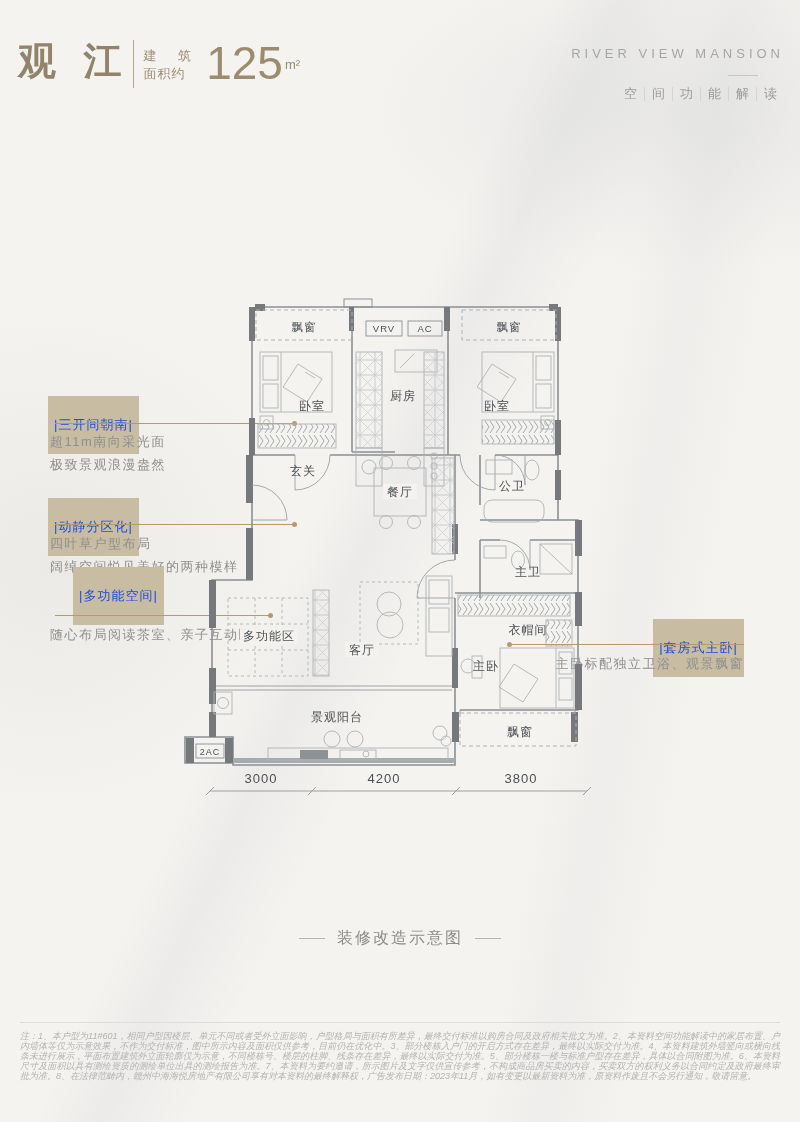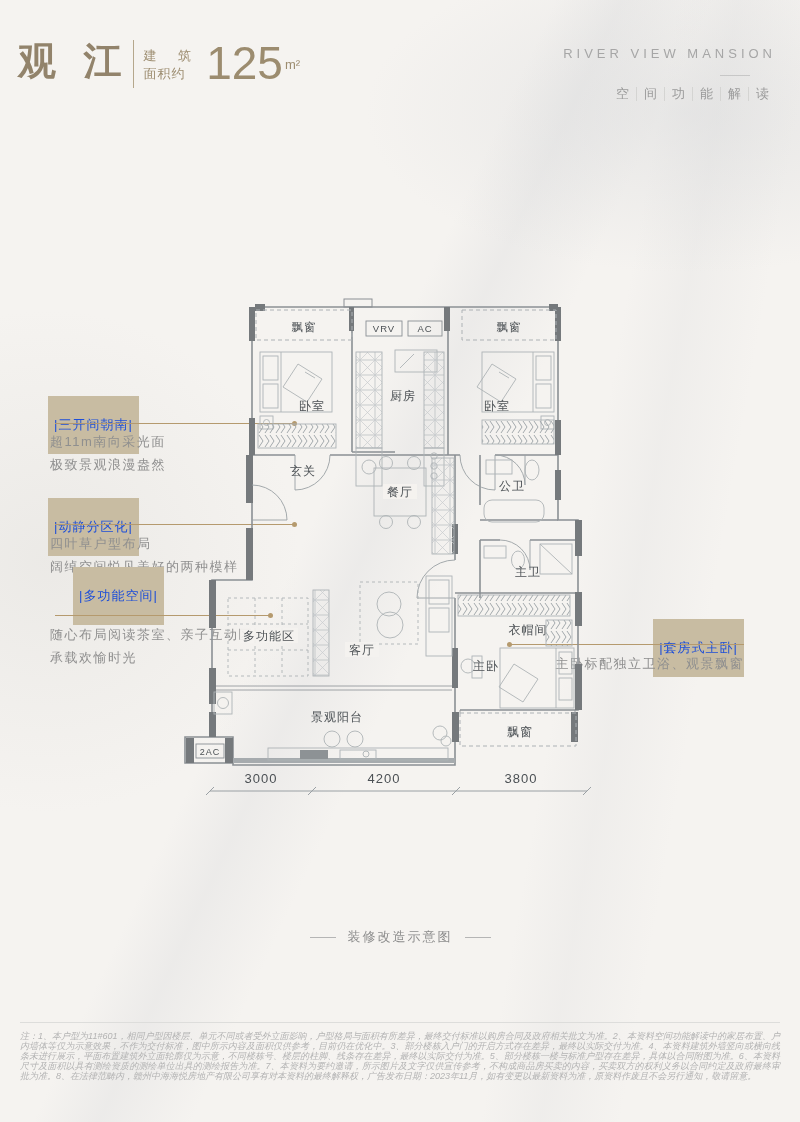--- a/index.html
+++ b/index.html
@@ -16,38 +16,38 @@
   
   .hdr-left{left:18px;top:36px;display:flex;align-items:center;}
   .hz-title{font-family:"Liberation Serif","DejaVu Serif",serif;font-weight:bold;
     font-size:38px;color:#92836b;letter-spacing:9px;line-height:1.15;}
   .hz-rule{width:1px;height:48px;background:#b5a78c;margin:4px 10px 0 2px;}
   .hz-area{margin-top:6px;color:#9c8c6f;}
   .hz-area .l1{font-size:13px;letter-spacing:9px;line-height:18px;}
   .hz-area .l2{font-size:13px;letter-spacing:1px;line-height:18px;}
   .hz-val{font-size:46px;font-weight:300;color:#9c8c6f;line-height:44px;margin:2px 0 0 6px;}
   .hz-unit{font-size:13px;color:#9c8c6f;margin:4px 0 0 2px;}
-  .hdr-right{right:24px;top:46px;text-align:right;}
+  .hdr-right{right:16px;top:46px;text-align:right;}
   .brand{font-size:13px;letter-spacing:4px;color:#a6a6a6;}
   .brand-rule{width:30px;height:1px;background:#c7c7c7;margin:14px 26px 11px auto;}
   .subtitle{display:flex;justify-content:flex-end;color:#9a9a9a;font-size:13px;}
   .subtitle span{padding:0 7px;line-height:14px;}
   .subtitle span + span{border-left:1px solid #d4d4d2;}
   
   .tag{display:inline-block;background:#c8bca2;color:#1d4ed8;font-size:13px;
     letter-spacing:1px;padding:20px 6px;white-space:nowrap;}
   .lead{height:1px;background:#b59a6e;}
   .dot{width:5px;height:5px;border-radius:50%;background:#b59a6e;}
   .desc{font-size:13px;color:#8f8f8f;letter-spacing:1.5px;line-height:23px;white-space:nowrap;}
   .desc-r{text-align:right;}
   
   svg text{font-family:"Liberation Sans","DejaVu Sans",sans-serif;fill:#4b5054;letter-spacing:1px;}
   
   .caption{left:0;width:800px;top:928px;display:flex;align-items:center;justify-content:center;
-    color:#8c8c8c;font-size:13px;letter-spacing:2px;}
+    color:#8c8c8c;font-size:16px;letter-spacing:2px;}
   .caption .dash{width:26px;height:1px;background:#b5b5b5;margin:0 12px;}
   .disclaimer{left:20px;width:760px;top:1022px;border-top:1px solid #dddddb;padding-top:8px;
     font-size:9px;line-height:10px;color:#b3b3b3;text-align:justify;font-style:italic;}
 </style>
 </head>
 <body>
 
 <div id="page">
 
   <div class="abs hdr-left">
@@ -88,21 +88,20 @@
   <div class="abs desc" style="left:50px;top:532px;">
     <div>四叶草户型布局</div>
     <div>阔绰空间悦见美好的两种模样</div>
   </div>
 
   <div class="abs tag" style="left:48px;top:567px;margin-left:25px;">|多功能空间|</div>
   <div class="abs lead" style="left:55px;top:615px;width:214px;"></div>
   <div class="abs dot" style="left:268px;top:613px;"></div>
   <div class="abs desc" style="left:50px;top:623px;">
     <div>随心布局阅读茶室、亲子互动区</div>
-    <div>承载欢愉时光</div>
   </div>
 
   <div class="abs tag" style="right:56px;top:619px;">|套房式主卧|</div>
   <div class="abs lead" style="left:510px;top:644px;width:234px;"></div>
   <div class="abs dot" style="left:507px;top:642px;"></div>
   <div class="abs desc desc-r" style="right:56px;top:652px;">
     <div>主卧标配独立卫浴、观景飘窗</div>
   </div>
 
   <svg class="abs" style="left:178px;top:292px;" width="424" height="512" viewBox="178 292 424 512">

